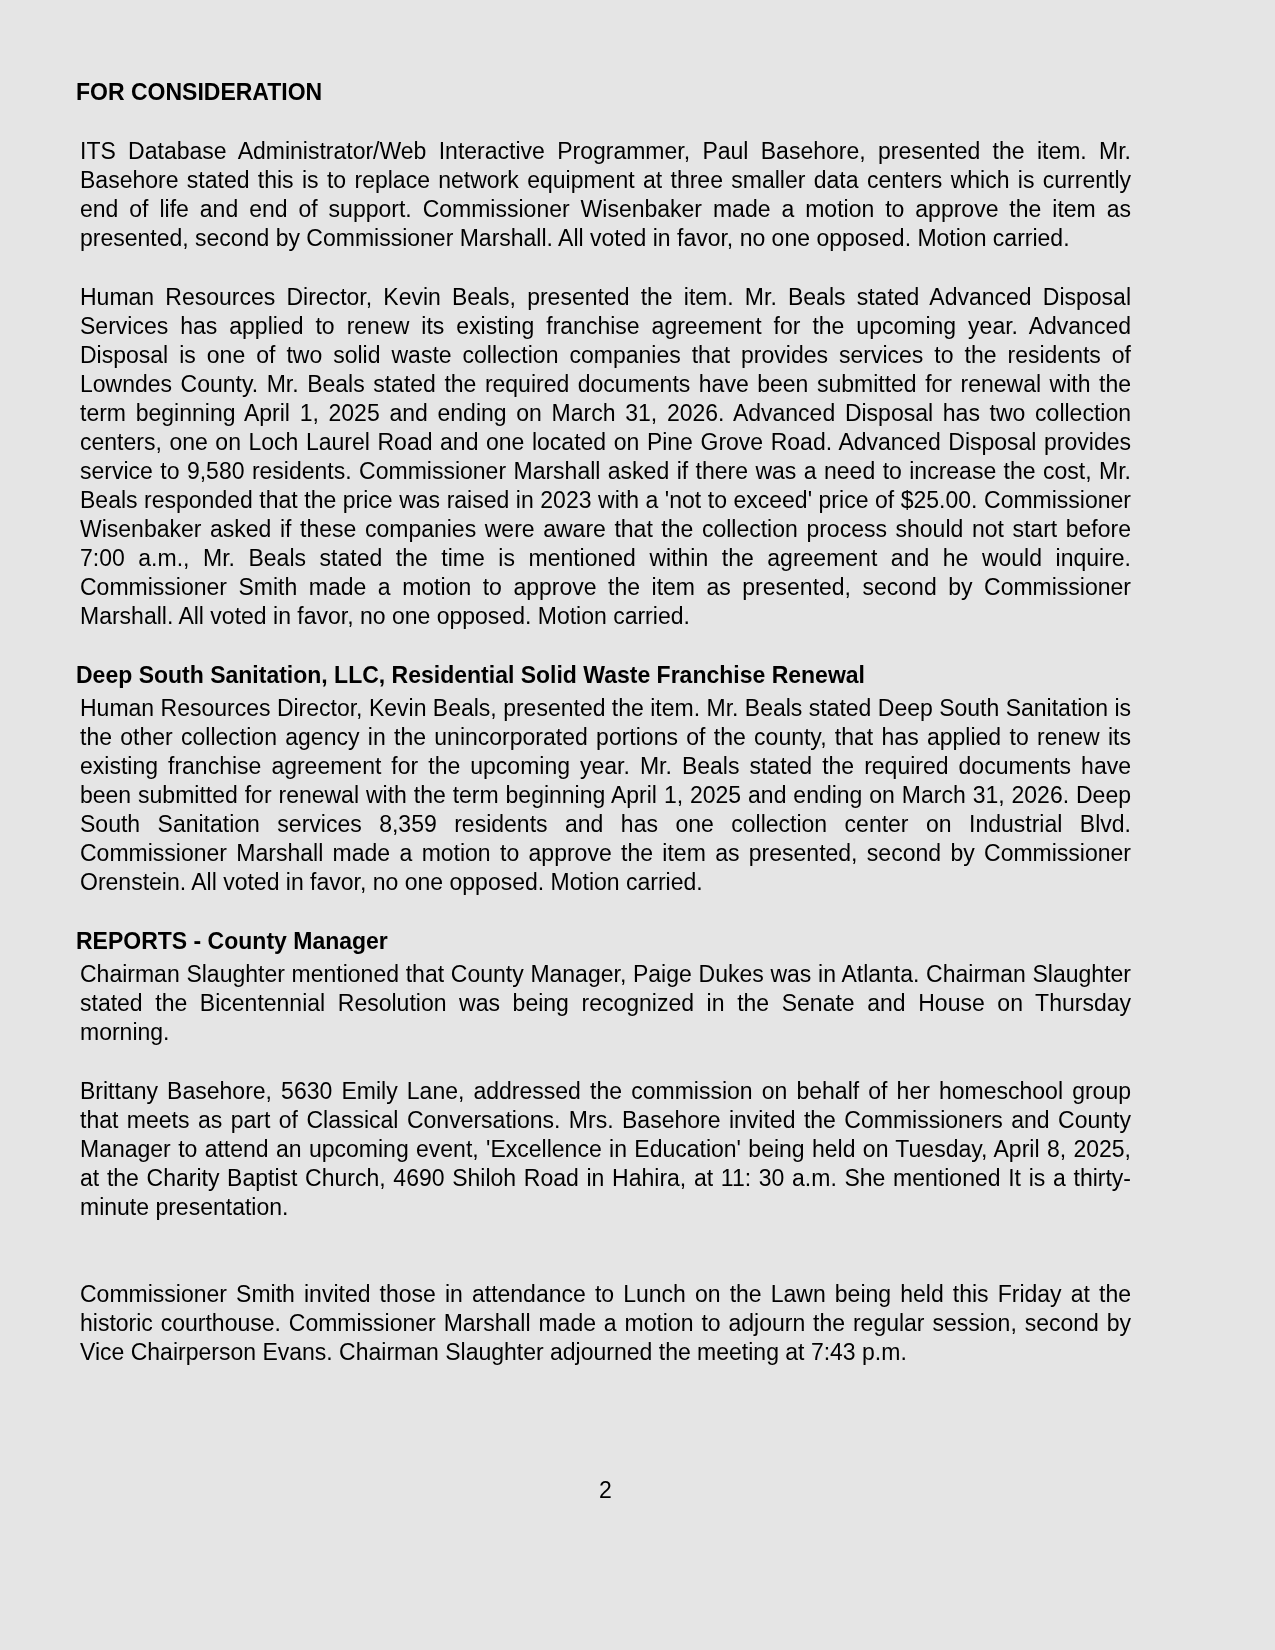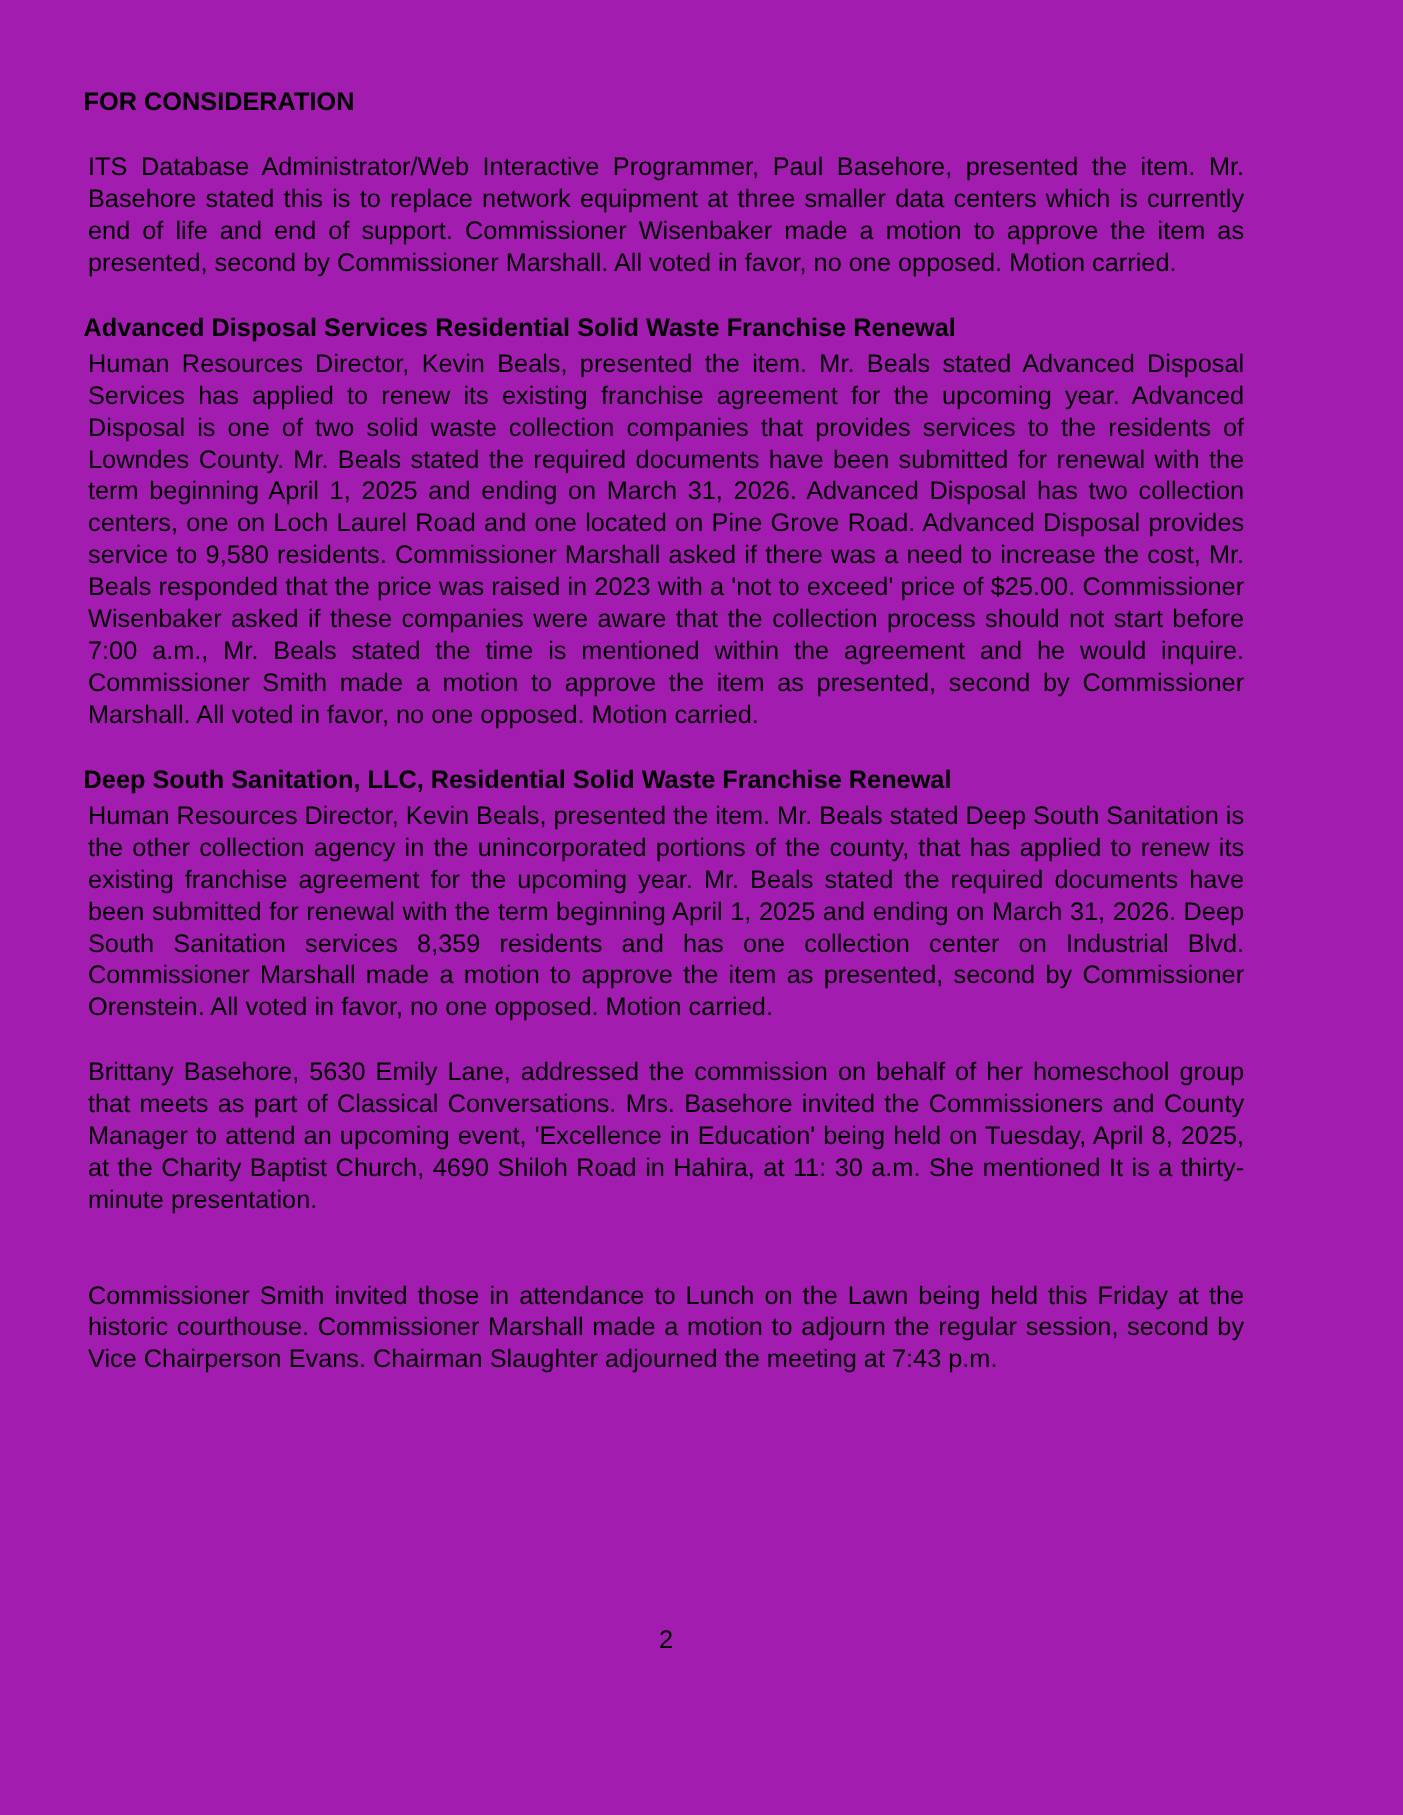--- a/index.html
+++ b/index.html
@@ -5,21 +5,21 @@
   html, body {
     margin: 0;
     padding: 0;
     background: #ffffff;
   }
   .page {
     position: relative;
     width: 1275px;
     height: 1650px;
     box-sizing: border-box;
-    background: #a21caf;
+    background: #e5e5e5;
     color: #000000;
     font-family: "Liberation Sans", "DejaVu Sans", sans-serif;
     font-size: 23px;
     line-height: 29px;
     padding: 78px 140px 0 76px;
     overflow: hidden;
   }
   .doc-heading {
     font-size: 23px;
     line-height: 29px;
@@ -49,29 +49,32 @@
 
 <div class="page">
 
   <div class="doc-heading">FOR CONSIDERATION</div>
 
   <div class="doc-section">
     <p>ITS Database Administrator/Web Interactive Programmer, Paul Basehore, presented the item. Mr. Basehore stated this is to replace network equipment at three smaller data centers which is currently end of life and end of support. Commissioner Wisenbaker made a motion to approve the item as presented, second by Commissioner Marshall. All voted in favor, no one opposed. Motion carried.</p>
   </div>
 
   <div class="doc-section">
-    <div class="doc-heading">Advanced Disposal Services Residential Solid Waste Franchise Renewal</div>
     <p>Human Resources Director, Kevin Beals, presented the item. Mr. Beals stated Advanced Disposal Services has applied to renew its existing franchise agreement for the upcoming year. Advanced Disposal is one of two solid waste collection companies that provides services to the residents of Lowndes County. Mr. Beals stated the required documents have been submitted for renewal with the term beginning April 1, 2025 and ending on March 31, 2026. Advanced Disposal has two collection centers, one on Loch Laurel Road and one located on Pine Grove Road. Advanced Disposal provides service to 9,580 residents. Commissioner Marshall asked if there was a need to increase the cost, Mr. Beals responded that the price was raised in 2023 with a 'not to exceed' price of $25.00. Commissioner Wisenbaker asked if these companies were aware that the collection process should not start before 7:00 a.m., Mr. Beals stated the time is mentioned within the agreement and he would inquire. Commissioner Smith made a motion to approve the item as presented, second by Commissioner Marshall. All voted in favor, no one opposed. Motion carried.</p>
   </div>
 
   <div class="doc-section">
     <div class="doc-heading">Deep South Sanitation, LLC, Residential Solid Waste Franchise Renewal</div>
     <p>Human Resources Director, Kevin Beals, presented the item. Mr. Beals stated Deep South Sanitation is the other collection agency in the unincorporated portions of the county, that has applied to renew its existing franchise agreement for the upcoming year. Mr. Beals stated the required documents have been submitted for renewal with the term beginning April 1, 2025 and ending on March 31, 2026. Deep South Sanitation services 8,359 residents and has one collection center on Industrial Blvd. Commissioner Marshall made a motion to approve the item as presented, second by Commissioner Orenstein. All voted in favor, no one opposed. Motion carried.</p>
   </div>
 
+  <div class="doc-section">
+    <div class="doc-heading">REPORTS - County Manager</div>
+    <p>Chairman Slaughter mentioned that County Manager, Paige Dukes was in Atlanta. Chairman Slaughter stated the Bicentennial Resolution was being recognized in the Senate and House on Thursday morning.</p>
+  </div>
 
   <div class="doc-section">
     <p>Brittany Basehore, 5630 Emily Lane, addressed the commission on behalf of her homeschool group that meets as part of Classical Conversations. Mrs. Basehore invited the Commissioners and County Manager to attend an upcoming event, 'Excellence in Education' being held on Tuesday, April 8, 2025, at the Charity Baptist Church, 4690 Shiloh Road in Hahira, at 11: 30 a.m. She mentioned It is a thirty-minute presentation.</p>
   </div>
 
   <div class="doc-section extra-gap">
     <p>Commissioner Smith invited those in attendance to Lunch on the Lawn being held this Friday at the historic courthouse. Commissioner Marshall made a motion to adjourn the regular session, second by Vice Chairperson Evans. Chairman Slaughter adjourned the meeting at 7:43 p.m.</p>
   </div>
 
   <div class="page-number">2</div>

